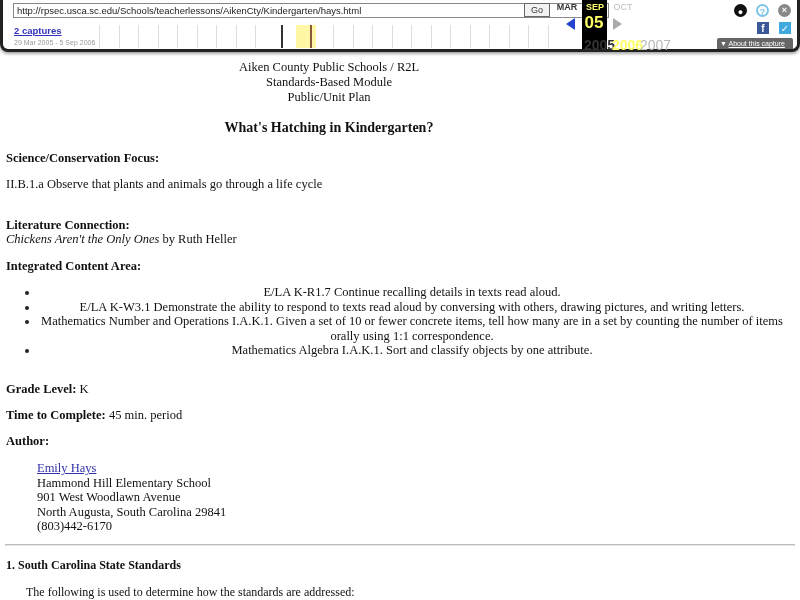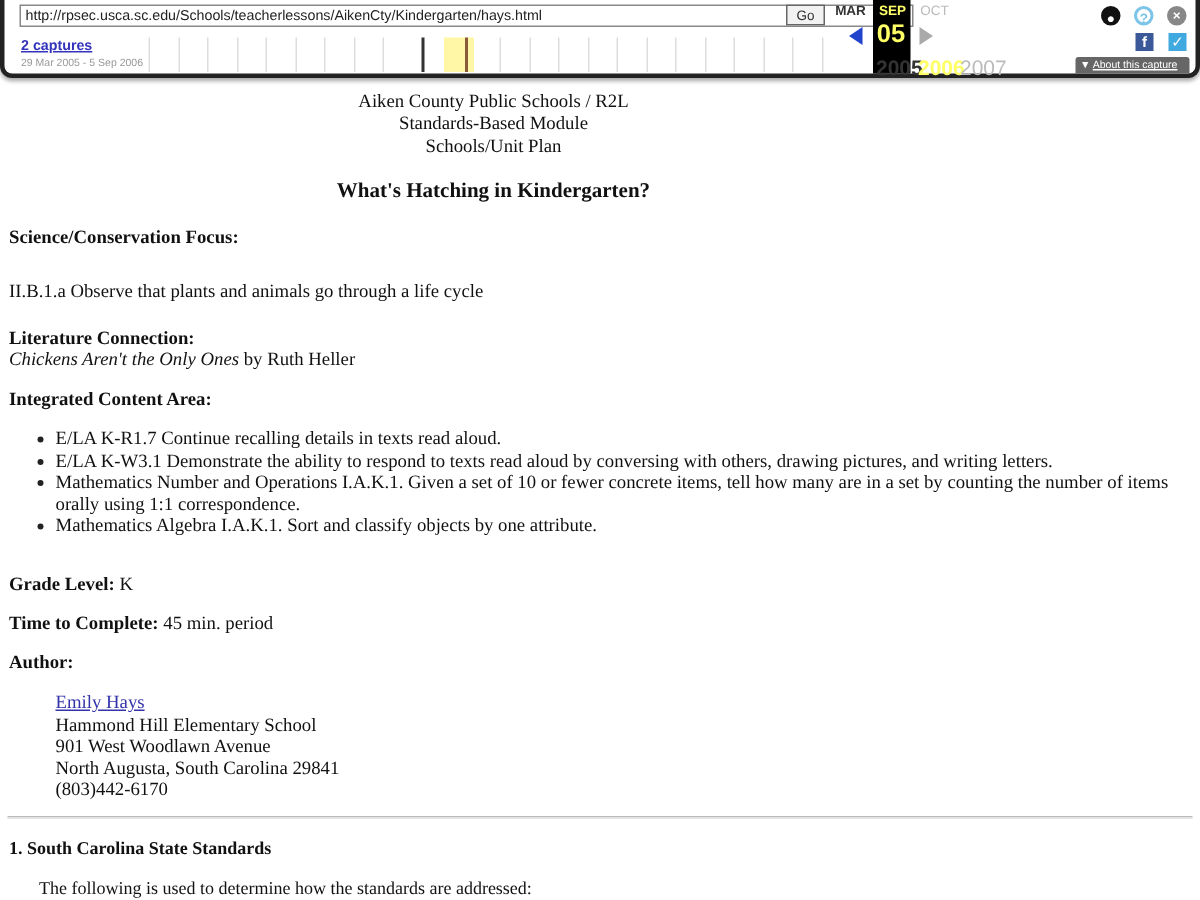--- a/index.html
+++ b/index.html
@@ -78,21 +78,21 @@
     text-align: left; padding-left: 3px; box-sizing: border-box; border-radius: 2px 2px 0 0;
   }
   .wb-about .u { text-decoration: underline; }
 
   
   .doc { position: absolute; left: 0; top: 60px; width: 658px; }
   .center-block { text-align: center; font-size: 12.5px; line-height: 15px; }
   .doc-title { text-align: center; font-size: 14px; font-weight: bold; margin-top: 15px; }
   .p { position: absolute; left: 6px; font-size: 12.5px; line-height: 15px; white-space: nowrap; }
   .b { font-weight: bold; }
-  ul.ica { position: absolute; left: 0; top: 285px; margin: 0; padding: 0; list-style: none; font-size: 12.5px; line-height: 14.6px; }
+  ul.ica { position: absolute; left: 0; top: 285px; margin: 0; padding: 0; list-style: none; font-size: 12.5px; line-height: 14.6px; text-align: center; }
   ul.ica li { position: relative; padding-left: 37px; width: 750px; }
   ul.ica li::before {
     content: ""; position: absolute; left: 25px; top: 6px; width: 4px; height: 4px; background: #222; border-radius: 50%;
   }
   .addr { position: absolute; left: 37px; top: 461px; font-size: 12.5px; line-height: 14.5px; }
   .addr a { color: #3333aa; text-decoration: underline; }
   .hr { position: absolute; left: 5px; top: 544px; width: 790px; height: 2px; border-top: 1px solid #bbb; border-bottom: 1px solid #e6e6e6; box-sizing: border-box; }
 </style>
 </head>
 <body>
@@ -146,27 +146,27 @@
   <div class="wb-icon" style="left:775px; top:4px; background:#888; color:#fff;">×</div>
   <div class="wb-sq" style="left:754px; top:22px; background:#3b5998;">f</div>
   <div class="wb-sq" style="left:776px; top:22px; background:#3fa9e0;">✓</div>
   <div class="wb-about">▼ <span class="u">About this capture</span></div>
 </div>
 
 <div class="doc">
   <div class="center-block">
     <div>Aiken County Public Schools / R2L</div>
     <div>Standards-Based Module</div>
-    <div>Schools/Unit Plan</div>
+    <div>Public/Unit Plan</div>
   </div>
   <div class="doc-title">What's Hatching in Kindergarten?</div>
 </div>
 
 <div class="p b" style="top:151px;">Science/Conservation Focus:</div>
-<div class="p" style="top:177px;margin-top:10px;">II.B.1.a Observe that plants and animals go through a life cycle</div>
+<div class="p" style="top:177px;">II.B.1.a Observe that plants and animals go through a life cycle</div>
 
 <div class="p b" style="top:218px;">Literature Connection:</div>
 <div class="p" style="top:232px;"><i>Chickens Aren't the Only Ones</i><span> by Ruth Heller</span></div>
 
 <div class="p b" style="top:259px;">Integrated Content Area:</div>
 <ul class="ica">
   <li>E/LA K-R1.7 Continue recalling details in texts read aloud.</li>
   <li>E/LA K-W3.1  Demonstrate the ability to respond to texts read aloud by conversing with others, drawing pictures, and writing letters.</li>
   <li>Mathematics Number and Operations I.A.K.1.  Given a set of 10 or fewer concrete items, tell how many are in a set by counting the number of items orally using 1:1 correspondence.</li>
   <li>Mathematics Algebra I.A.K.1.  Sort and classify objects by one attribute.</li>

